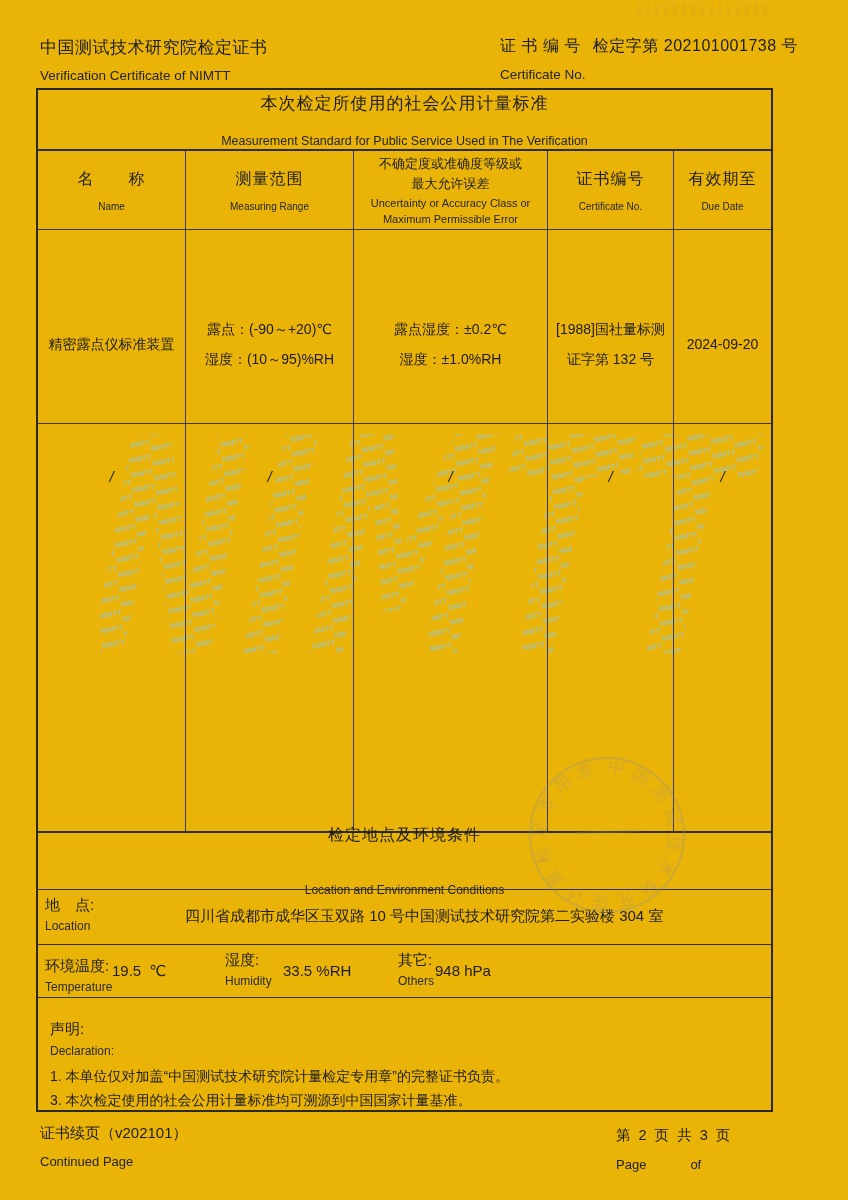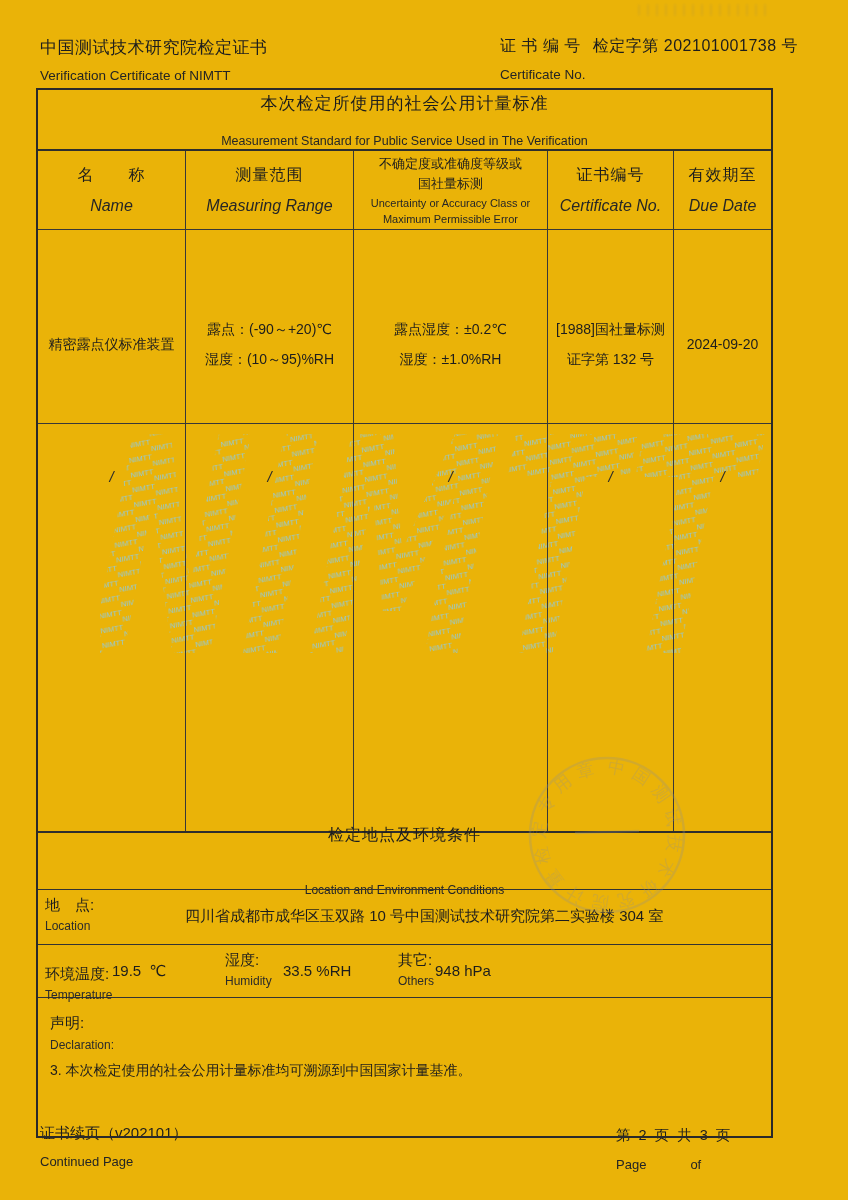--- a/index.html
+++ b/index.html
@@ -44,42 +44,42 @@
           text-align:center; }
   .cell:last-child { border-right:none; }
   .c1 { width:148px; } .c2 { width:168px; } .c3 { width:194px; } .c4 { width:126px; } .c5 { flex:1; }
 
   .title-row { height:59px; flex-direction:column; align-items:center; justify-content:center; border-top:none;text-align:right; }
   .title-row .zh { font-size:17px; letter-spacing:1px; }
   .title-row .en { font-size:12.5px; margin-top:19px; color:#262626; }
 
   .head-row { height:80px; border-top:2px solid #2e2e2e; }
   .head-row .zh { font-size:16px; letter-spacing:1px; }
-  .head-row .en { font-size:16px; margin-top:11px; color:#262626;font-style:italic; }
+  .head-row .en { font-size:10px; margin-top:11px; color:#262626; }
   .head-row .zh-s { font-size:13px; line-height:20px; }
   .head-row .en-s { font-size:11px; line-height:13px; margin-top:3px; color:#262626; }
 
   .r1 { height:194px; }
   .r1 .cell { justify-content:center; padding-top:34px; font-size:14px; line-height:30px; }
   .r2 { height:408px; }
   .r2 .cell { justify-content:flex-start; padding-top:44px; font-size:15px; font-style:italic; color:#2a2a2a; }
 
   .section-row { height:58px; flex-direction:column; align-items:center; justify-content:center; border-top:2px solid #2e2e2e;gap:32px; }
   .section-row .zh { font-size:16px; letter-spacing:1px; }
   .section-row .en { font-size:12px; margin-top:5px; color:#262626; }
 
   .loc-row { height:55px; position:relative; border-top:1.8px solid #333; display:block; }
   .env-row { height:53px; position:relative; border-top:1.8px solid #333; display:block; }
   .lbl-zh { font-size:15px; }
   .lbl-en { font-size:12px; color:#2b2b2b; margin-top:4px; }
   .fld { position:absolute; }
   .addr { position:absolute; left:147px; top:17px; font-size:15px; }
   .val { font-size:15px; }
 
-  .decl-row { height:139px; display:block; border-top:1.8px solid #333; padding:16px 12px; box-sizing:border-box; }
+  .decl-row { height:113px; display:block; border-top:1.8px solid #333; padding:22px 12px; box-sizing:border-box; }
   .decl-row .lbl-zh { font-size:15px; }
   .decl-row .lbl-en { font-size:12px; margin-top:5px; }
   .decl-items { margin-top:7px; font-size:14px; line-height:23.5px; }
 
   
   .ftr-left  { position:absolute; left:40px;  top:1124px; }
   .ftr-right { position:absolute; left:616px; top:1126px; }
   .ftr-left .zh  { font-size:15px; }
   .ftr-left .en  { font-size:13px; margin-top:11px; color:#242424; }
   .ftr-right .zh { font-size:14.5px; letter-spacing:2px; }
@@ -141,21 +141,21 @@
       <div class="cell c1">
         <div class="zh">名　　称</div>
         <div class="en">Name</div>
       </div>
       <div class="cell c2">
         <div class="zh">测量范围</div>
         <div class="en">Measuring Range</div>
       </div>
       <div class="cell c3">
         <div class="zh-s">不确定度或准确度等级或</div>
-        <div class="zh-s">国社量标测</div>
+        <div class="zh-s">最大允许误差</div>
         <div class="en-s">Uncertainty or Accuracy Class or</div>
         <div class="en-s">Maximum Permissible Error</div>
       </div>
       <div class="cell c4">
         <div class="zh">证书编号</div>
         <div class="en">Certificate No.</div>
       </div>
       <div class="cell c5">
         <div class="zh">有效期至</div>
         <div class="en">Due Date</div>
@@ -194,41 +194,42 @@
 
     <div class="row loc-row">
       <div class="fld" style="left:7px; top:6px;">
         <div class="lbl-zh">地　点:</div>
         <div class="lbl-en">Location</div>
       </div>
       <div class="addr">四川省成都市成华区玉双路 10 号中国测试技术研究院第二实验楼 304 室</div>
     </div>
 
     <div class="row env-row">
-      <div class="fld" style="left:7px; top:20px;">
+      <div class="fld" style="left:7px; top:12px;">
         <div class="lbl-zh">环境温度:</div>
         <div class="lbl-en">Temperature</div>
       </div>
       <div class="fld val" style="left:74px; top:17px;">19.5  ℃</div>
       <div class="fld" style="left:187px; top:6px;">
         <div class="lbl-zh">湿度:</div>
         <div class="lbl-en">Humidity</div>
       </div>
       <div class="fld val" style="left:245px; top:17px;">33.5 %RH</div>
       <div class="fld" style="left:360px; top:6px;">
         <div class="lbl-zh">其它:</div>
         <div class="lbl-en">Others</div>
       </div>
       <div class="fld val" style="left:397px; top:17px;">948 hPa</div>
     </div>
 
     <div class="row decl-row">
       <div class="lbl-zh">声明:</div>
       <div class="lbl-en">Declaration:</div>
       <div class="decl-items">
+        <div>1. 本单位仅对加盖“中国测试技术研究院计量检定专用章”的完整证书负责。</div>
         <div>3. 本次检定使用的社会公用计量标准均可溯源到中国国家计量基准。</div>
       </div>
     </div>
 
   </div>
 
   <div class="ftr-left">
     <div class="zh">证书续页（v202101）</div>
     <div class="en">Continued Page</div>
   </div>

